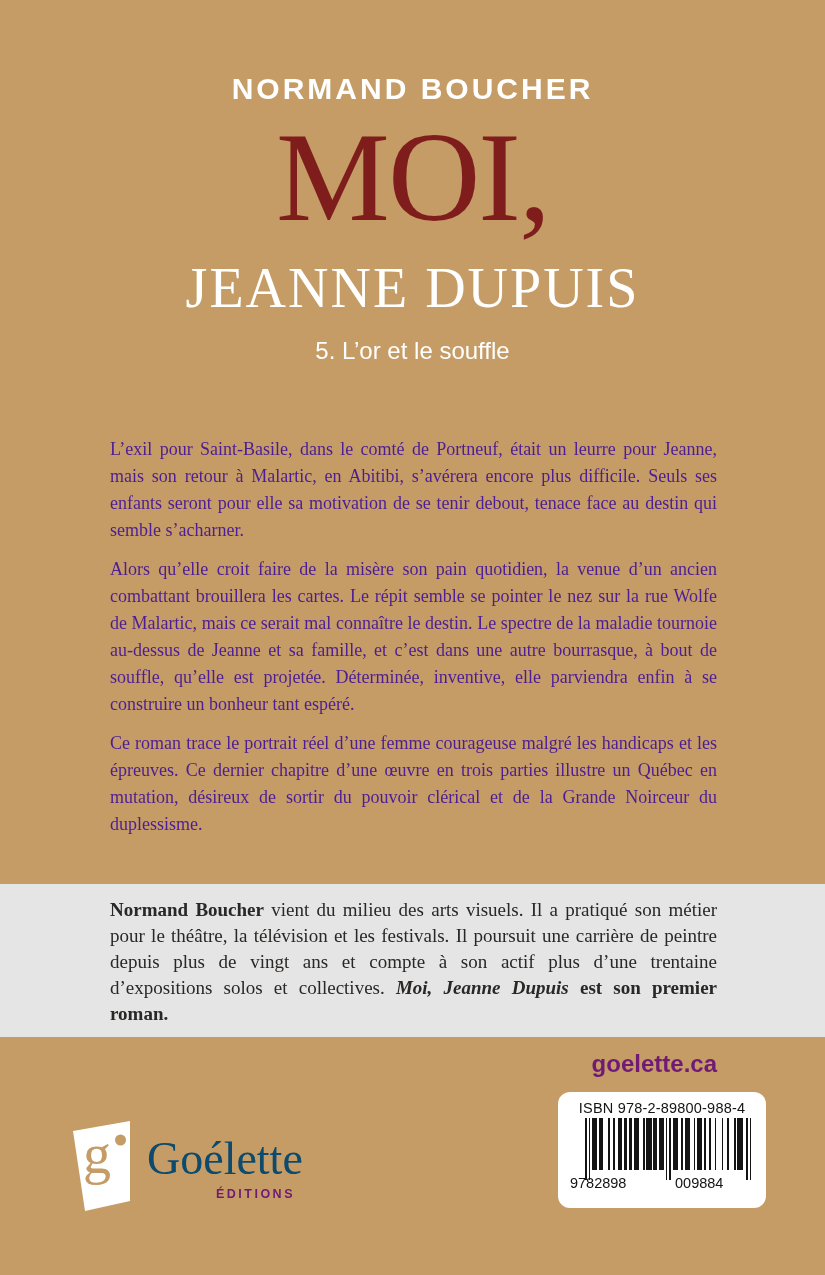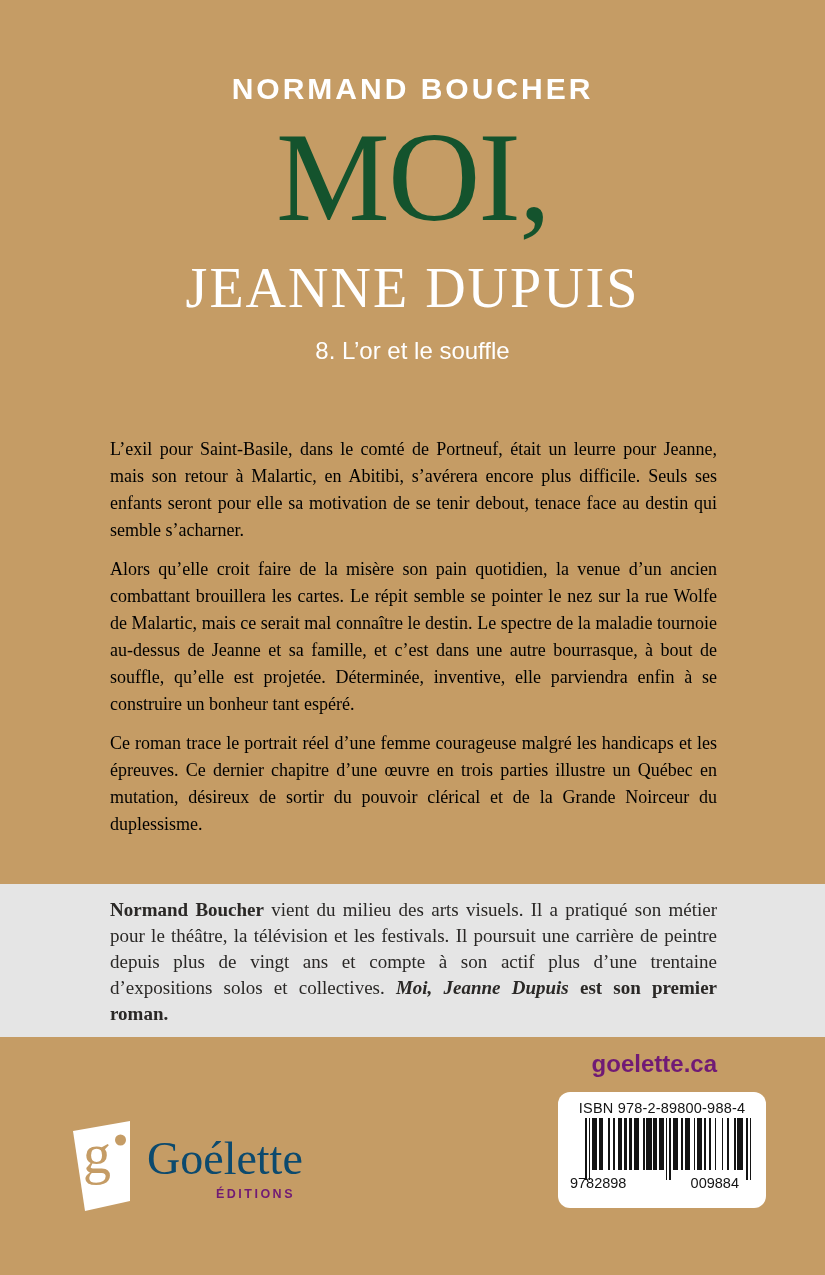--- a/index.html
+++ b/index.html
@@ -9,35 +9,35 @@
     font-family:"Liberation Serif",serif;
   }
   
   .author{
     position:absolute;top:72px;left:0;right:0;text-align:center;
     font-family:"Liberation Sans",sans-serif;font-weight:700;
     font-size:30px;letter-spacing:3px;color:#ffffff;
   }
   .title1{
     position:absolute;top:112px;left:0;right:0;margin:0;text-align:center;
-    font-weight:400;font-size:128px;line-height:130px;letter-spacing:-2px;color:#14532d;
+    font-weight:400;font-size:128px;line-height:130px;letter-spacing:-2px;color:#7f1d1d;
   }
   .title2{
     position:absolute;top:250px;left:0;right:0;margin:8px;text-align:center;
     font-weight:400;font-size:56px;line-height:60px;letter-spacing:2px;color:#ffffff;
   }
   .subtitle{
     position:absolute;top:337px;left:0;right:0;text-align:center;
     font-family:"Liberation Sans",sans-serif;font-size:24px;color:#ffffff;
   }
   
   .synopsis{position:absolute;top:436px;left:110px;width:607px;}
   .synopsis p{
     margin:0 0 12px 0;font-size:18px;line-height:27px;
-    text-align:justify;color:#000000;hyphens:none;
+    text-align:justify;color:#4c1d95;hyphens:none;
   }
   
   .band{position:absolute;top:884px;left:0;width:825px;height:153px;background:#e5e5e5;}
   .bio{
     margin:0;padding:13px 108px 0 110px;font-size:19px;line-height:26px;
     text-align:justify;color:#2a2826;
   }
   .b{font-weight:700;}
   .bi{font-weight:700;font-style:italic;}
   
@@ -54,42 +54,42 @@
     font-family:"Liberation Sans",sans-serif;font-size:14.5px;color:#141414;letter-spacing:0.2px;
   }
   .ean{position:relative;width:182px;height:74px;margin:2px auto 0;}
   .ean svg{position:absolute;left:0;top:0;}
   .ed{
     position:absolute;top:57px;font-family:"Liberation Sans",sans-serif;
     font-size:14.5px;color:#141414;white-space:nowrap;
   }
   .d0{left:-1px;}
   .d1{left:7px;width:70px;}
-  .d2{left:104px;width:64px;text-align:right;}
+  .d2{left:104px;width:64px;text-align:left;}
   .logo{position:absolute;left:71px;top:1119px;width:240px;height:110px;}
   .sail{position:absolute;left:0;top:0;}
   .logo-name{
     position:absolute;left:76px;top:15px;margin:0;
     font-size:46px;line-height:50px;color:#0c4a6e;font-weight:400;
   }
   .logo-tagline{
     position:absolute;left:76px;top:68px;width:148px;text-align:right;
     font-family:"Liberation Sans",sans-serif;font-weight:700;
     font-size:12.5px;letter-spacing:2.5px;color:#701a75;
   }
 </style>
 </head>
 <body>
 
 <div class="page">
 
   <div class="author">NORMAND BOUCHER</div>
   <h1 class="title1">MOI,</h1>
   <h1 class="title2">JEANNE DUPUIS</h1>
-  <div class="subtitle">8. L’or et le souffle</div>
+  <div class="subtitle">5. L’or et le souffle</div>
 
   <div class="synopsis">
     <p>L’exil pour Saint-Basile, dans le comté de Portneuf, était un leurre pour Jeanne, mais son retour à Malartic, en Abitibi, s’avérera encore plus difficile. Seuls ses enfants seront pour elle sa motivation de se tenir debout, tenace face au destin qui semble s’acharner.</p>
     <p>Alors qu’elle croit faire de la misère son pain quotidien, la venue d’un ancien combattant brouillera les cartes. Le répit semble se pointer le nez sur la rue Wolfe de Malartic, mais ce serait mal connaître le destin. Le spectre de la maladie tournoie au-dessus de Jeanne et sa famille, et c’est dans une autre bourrasque, à bout de souffle, qu’elle est projetée. Déterminée, inventive, elle parviendra enfin à se construire un bonheur tant espéré.</p>
     <p>Ce roman trace le portrait réel d’une femme courageuse malgré les handicaps et les épreuves. Ce dernier chapitre d’une œuvre en trois parties illustre un Québec en mutation, désireux de sortir du pouvoir clérical et de la Grande Noirceur du duplessisme.</p>
   </div>
 
   <div class="band">
     <p class="bio"><span class="b">Normand Boucher</span><span> vient du milieu des arts visuels. Il a pratiqué son métier pour le théâtre, la télévision et les festivals. Il poursuit une carrière de peintre depuis plus de vingt ans et compte à son actif plus d’une trentaine d’expositions solos et collectives. </span><span class="bi">Moi, Jeanne Dupuis</span><span class="b"> est son premier roman.</span></p>
   </div>

